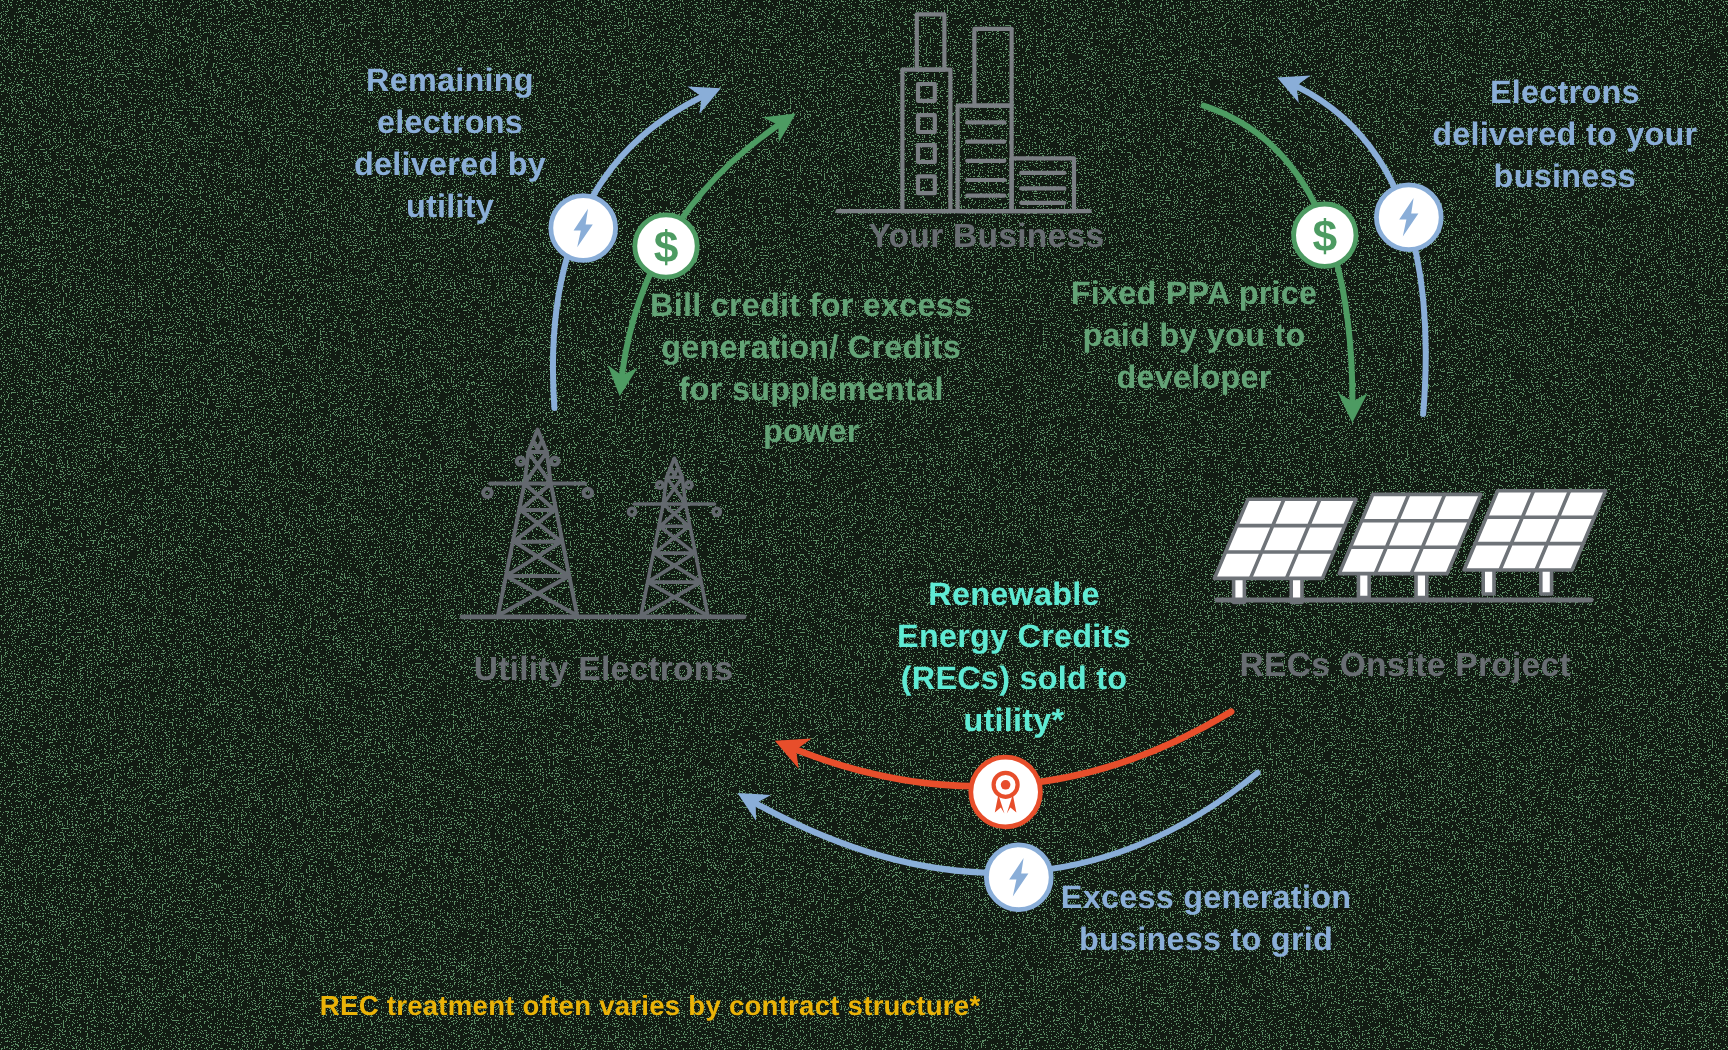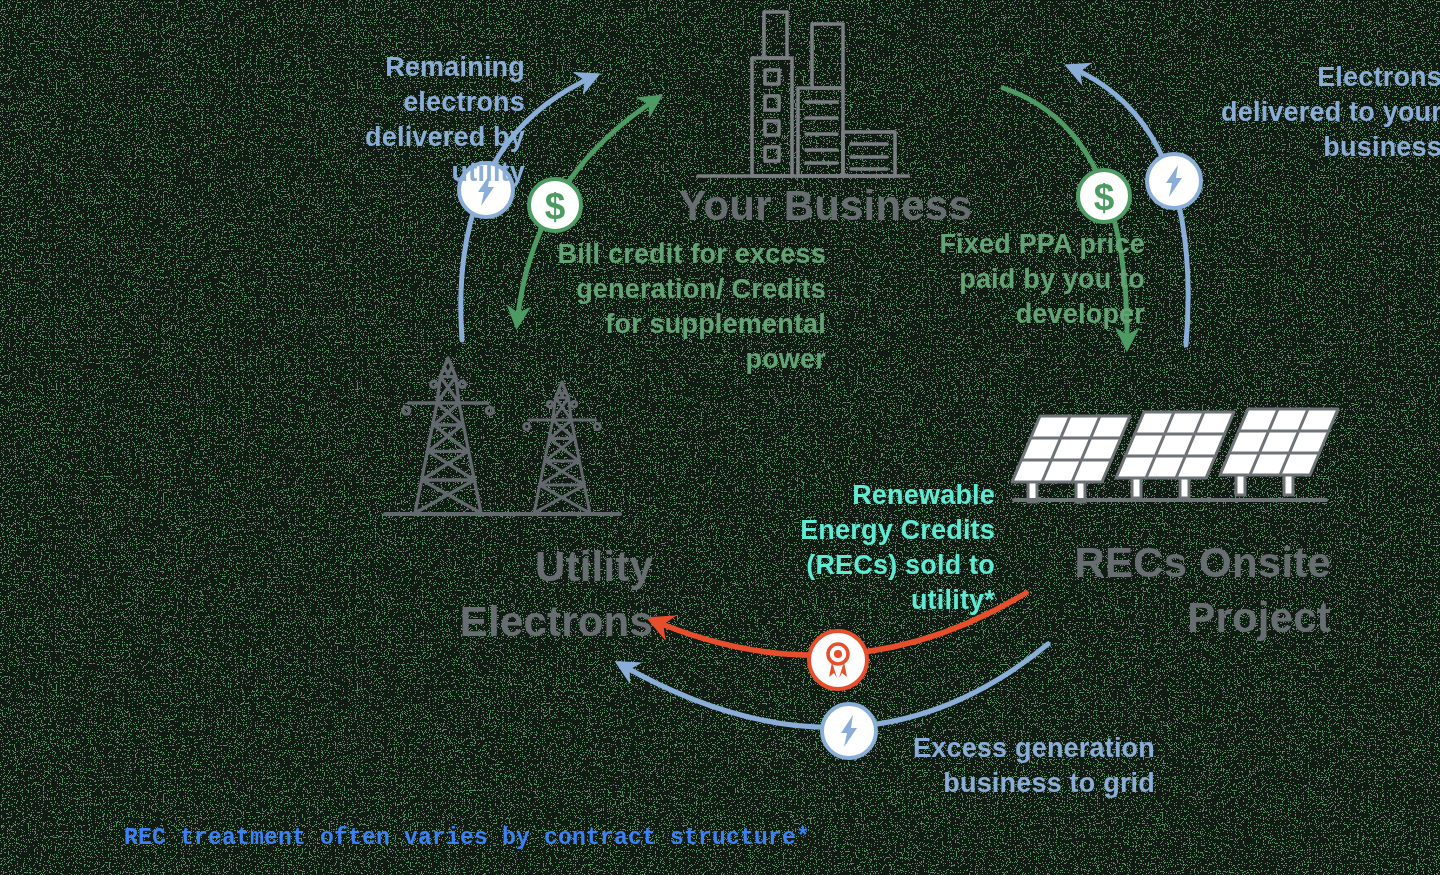--- a/index.html
+++ b/index.html
@@ -2,30 +2,30 @@
 <html><head>
 <meta charset="utf-8">
 <style>
   html,body{margin:0;padding:0;background:#222;}
   .canvas{
     position:relative;width:1440px;height:875px;overflow:hidden;
     font-family:"Liberation Sans","DejaVu Sans",sans-serif;
   }
   .layer{position:absolute;left:0;top:0;}
   .lbl{
-    position:absolute;font-weight:bold;text-align:right;
+    position:absolute;font-weight:bold;text-align:center;
     white-space:pre-line;line-height:1.3;font-size:27px;
     letter-spacing:0.2px;
   }
   .lbl.blue{color:#8aaed8;}
   .lbl.green{color:#63a376;}
   .lbl.gray{color:#686d72;}
   .lbl.red{color:#5eead4;}
-  .lbl.big{font-size:42px;}
-  .lbl.footnote{font-size:23px;text-align:center;color:#3b82f6;font-family:Liberation Mono, monospace;}
+  .lbl.big{font-size:28px;}
+  .lbl.footnote{font-size:23px;text-align:right;color:#eab308;}
 </style>
 </head>
 <body>
 
 <div class="canvas">
 
   <svg class="layer" width="1440" height="875" aria-hidden="true">
     <defs>
       <filter id="speckle" x="0" y="0" width="100%" height="100%">
         <feTurbulence type="fractalNoise" baseFrequency="0.85" numOctaves="2" seed="11" stitchTiles="stitch"></feTurbulence>

